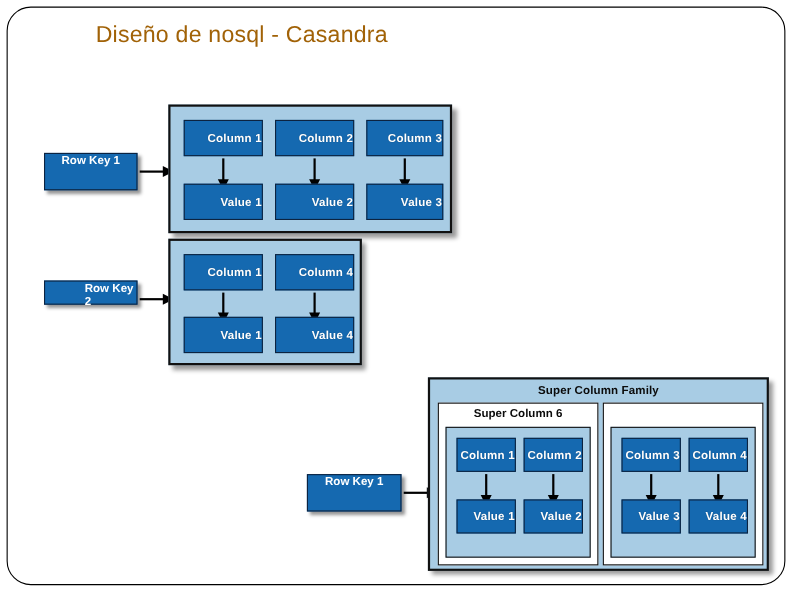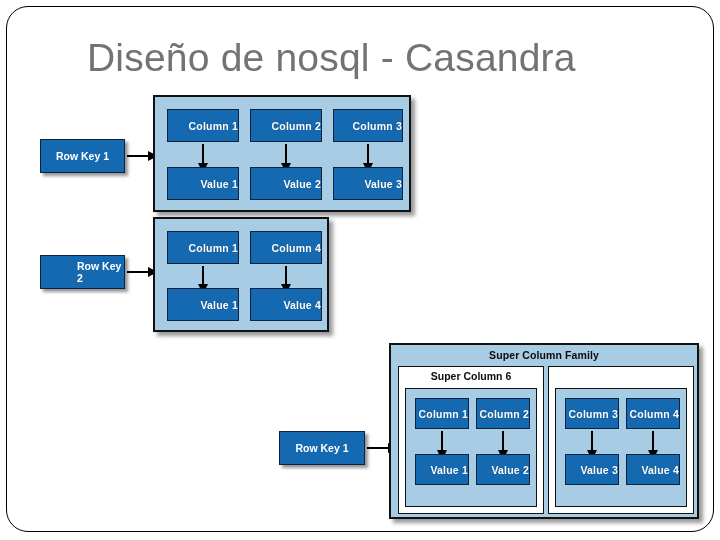--- a/index.html
+++ b/index.html
@@ -25,24 +25,24 @@
     border: 1.4px solid #000000;
     border-radius: 22px;
     box-sizing: border-box;
     background: #ffffff;
   }
 
   
   #slide-title {
     position: absolute;
     left: 80px;
-    top: 29px;
-    font-size: 39px;
+    top: 13px;
+    font-size: 21px;
     letter-spacing: 0.2px;
-    color: #737373;
+    color: #a16207;
     font-family: "Liberation Sans", sans-serif;
     font-weight: 400;
     white-space: nowrap;
   }
 
   
   .blue-box {
     position: absolute;
     background: #1569b0;
     border: 1.6px solid #0c2340;
@@ -59,21 +59,21 @@
 
   .rowkey-box {
     position: absolute;
     background: #1569b0;
     border: 1.8px solid #0c2340;
     box-sizing: border-box;
     color: #ffffff;
     font-size: 10.5px;
     font-weight: bold;
     display: flex;
-    align-items: center;
+    align-items: flex-start;
     justify-content: center;
     box-shadow: 3px 3px 3px rgba(0,0,0,0.42);
   }
 
   .row-panel {
     position: absolute;
     background: #a8cce4;
     border: 2px solid #111111;
     box-sizing: border-box;
     box-shadow: 4px 4px 4px rgba(0,0,0,0.40);
@@ -194,21 +194,21 @@
       <span>Value 1</span>
     </div>
     <div class="blue-box" style="left:95px; top:70px; width:72px; height:33px;">
       <span>Value 2</span>
     </div>
     <div class="blue-box" style="left:178px; top:70px; width:70px; height:33px;">
       <span>Value 3</span>
     </div>
   </div>
 
-  <div class="rowkey-box" style="left:33px; top:248px; width:85px; height:34px;padding-left:36px;">
+  <div class="rowkey-box" style="left:33px; top:248px; width:85px; height:22px;padding-left:36px;">
     <span>Row Key 2</span>
   </div>
   <div class="h-arrow" style="left:120px; top:264px; width:22px;"></div>
 
   <div class="row-panel" style="left:146px; top:210px; width:176px; height:115px;">
 
     <div class="blue-box" style="left:12px; top:12px; width:72px; height:33px;">
       <span>Column 1</span>
     </div>
     <div class="blue-box" style="left:95px; top:12px; width:72px; height:33px;">

